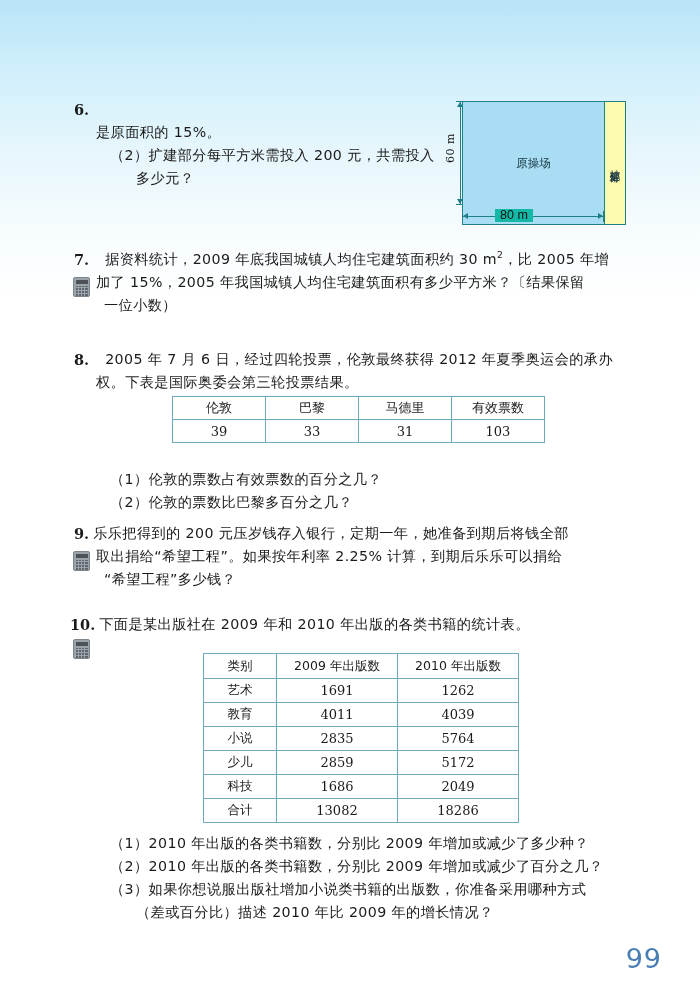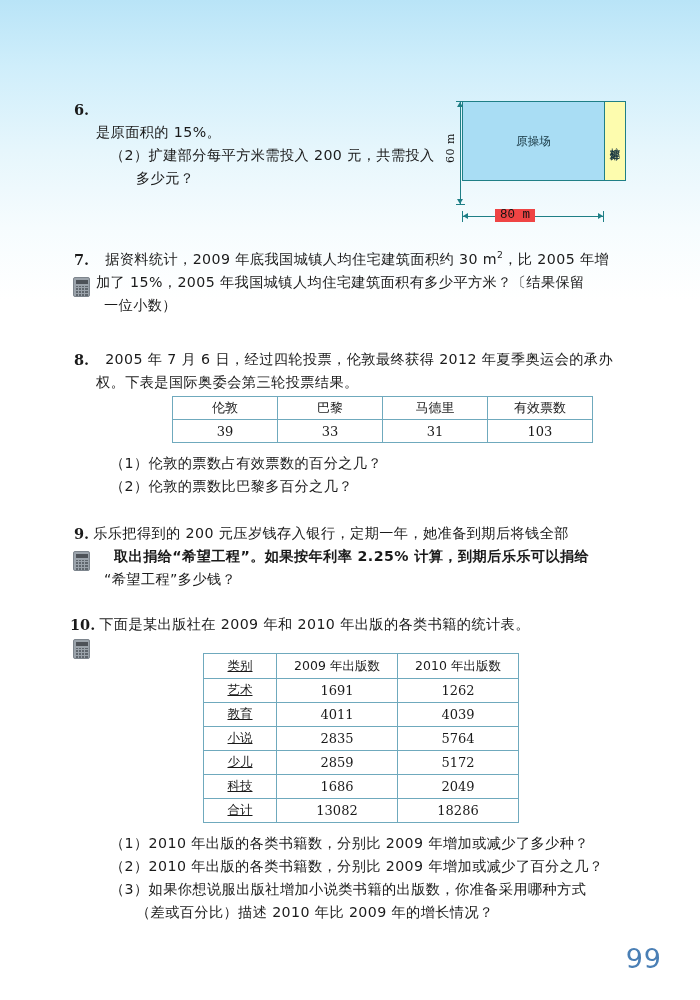--- a/index.html
+++ b/index.html
@@ -87,21 +87,21 @@
     left: 450px;
     top: 96px;
     width: 196px;
     height: 132px;
   }
   #fig-rect {
     position: absolute;
     left: 12px;
     top: 5px;
     width: 164px;
-    height: 80px;
+    height: 124px;
     box-sizing: border-box;
     border: 1.4px solid #1f7f86;
     background: #7dd3fc;
     display: flex;
   }
   #fig-original {
     flex: 0 0 141px;
     position: relative;
     display: flex;
     align-items: center;
@@ -207,22 +207,22 @@
     border-top: 3.2px solid transparent;
     border-bottom: 3.2px solid transparent;
   }
   #dim-h .arr.l { left: 1px; border-right: 5px solid #1f7f86; }
   #dim-h .arr.r { right: 1px; border-left: 5px solid #1f7f86; }
   #dim-h-label-wrap {
     position: absolute;
     left: 45px;
     top: 113px;
     padding: 0 5px;
-    background: #ef4444;
-    font-family: Liberation Mono, monospace;
+    background: #14b8a6;
+    font-family: Liberation Sans, sans-serif;
     font-size: 12.5px;
     color: #111;
     line-height: 1;
   }
 
   
   table.grid {
     border-collapse: collapse;
     font-family: "DejaVu Sans", "Liberation Sans", sans-serif;
   }
@@ -234,42 +234,42 @@
   }
   #vote-table {
     position: absolute;
     left: 172px;
     top: 396px;
   }
   #vote-table td, #vote-table th {
     width: 88px;
     height: 20px;
     font-size: 13px;
-    padding: 1px 8px;
+    padding: 1px 2px;
   }
   #vote-table td.num, #vote-table th.num {
     font-family: "DejaVu Serif", "Liberation Serif", serif;
     font-size: 13px;
   }
   #books-table {
     position: absolute;
     left: 203px;
     top: 653px;
   }
   #books-table th {
     font-size: 12.5px;
     height: 22px;
     padding: 1px 4px;
   }
   #books-table td {
     font-size: 12.5px;
     height: 21px;
     padding: 1px 4px;
   }
-  #books-table th:first-child, #books-table td:first-child { width: 64px; text-decoration: underline; }
+  #books-table th:first-child, #books-table td:first-child { width: 64px; }
   #books-table th:nth-child(2), #books-table td:nth-child(2) { width: 112px; }
   #books-table th:nth-child(3), #books-table td:nth-child(3) { width: 112px; }
   #books-table td.num {
     font-family: "DejaVu Serif", "Liberation Serif", serif;
     font-size: 13px;
   }
 
   #page-number {
     position: absolute;
     right: 38px;
@@ -377,31 +377,31 @@
     </tr>
     <tr>
       <td class="num">39</td>
       <td class="num">33</td>
       <td class="num">31</td>
       <td class="num">103</td>
     </tr>
   </tbody>
     </table>
 
-  <div class="problem" style="left:110px; top:452px; width:520px;">
+  <div class="problem" style="left:110px; top:468px; width:520px;">
     <div class="sub">（1）伦敦的票数占有效票数的百分之几？</div>
     <div class="sub">（2）伦敦的票数比巴黎多百分之几？</div>
   </div>
 
   <div class="problem" style="left:74px; top:522px; width:560px;">
     <div style="display:flex;">
       <span class="pnum">9.</span>
       <span class="body-cn" style="margin-left:4px;">乐乐把得到的 200 元压岁钱存入银行，定期一年，她准备到期后将钱全部</span>
     </div>
-    <div class="body-cn" style="margin-left:40px;font-weight:bold;">取出捐给“希望工程”。如果按年利率 2.25% 计算，到期后乐乐可以捐给</div>
+    <div class="body-cn" style="margin-left:22px;">取出捐给“希望工程”。如果按年利率 2.25% 计算，到期后乐乐可以捐给</div>
     <div class="body-cn" style="margin-left:30px;">“希望工程”多少钱？</div>
   </div>
   <div class="calc-icon" style="left:73px; top:551px;">
     <div class="screen"></div>
     <div class="keys">
       <i></i>
         <i></i>
         <i></i>
         <i></i>
         <i></i>

